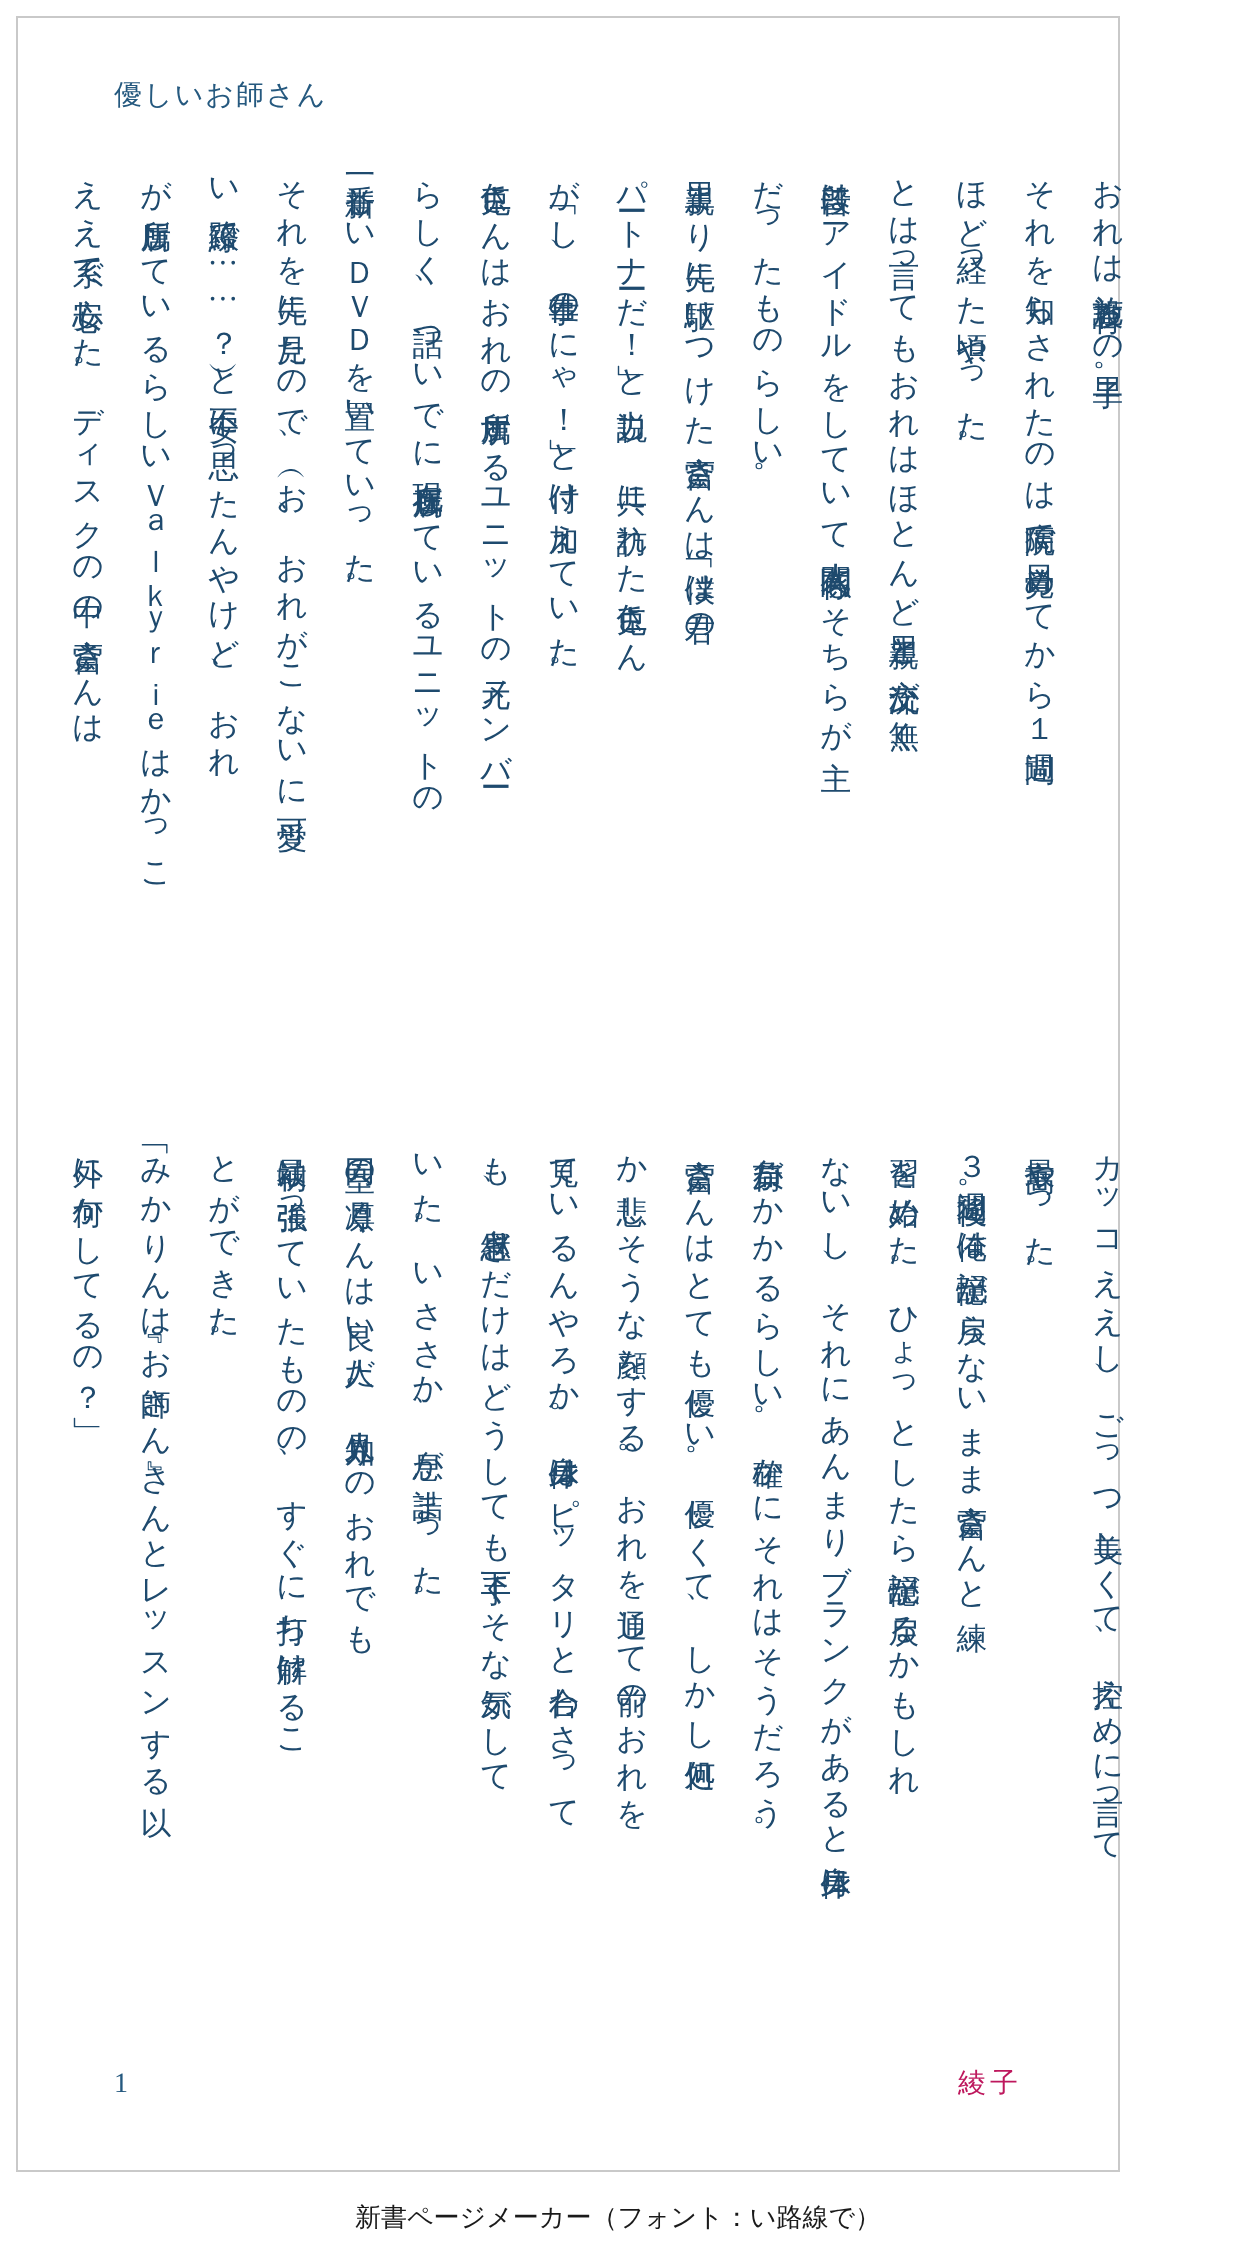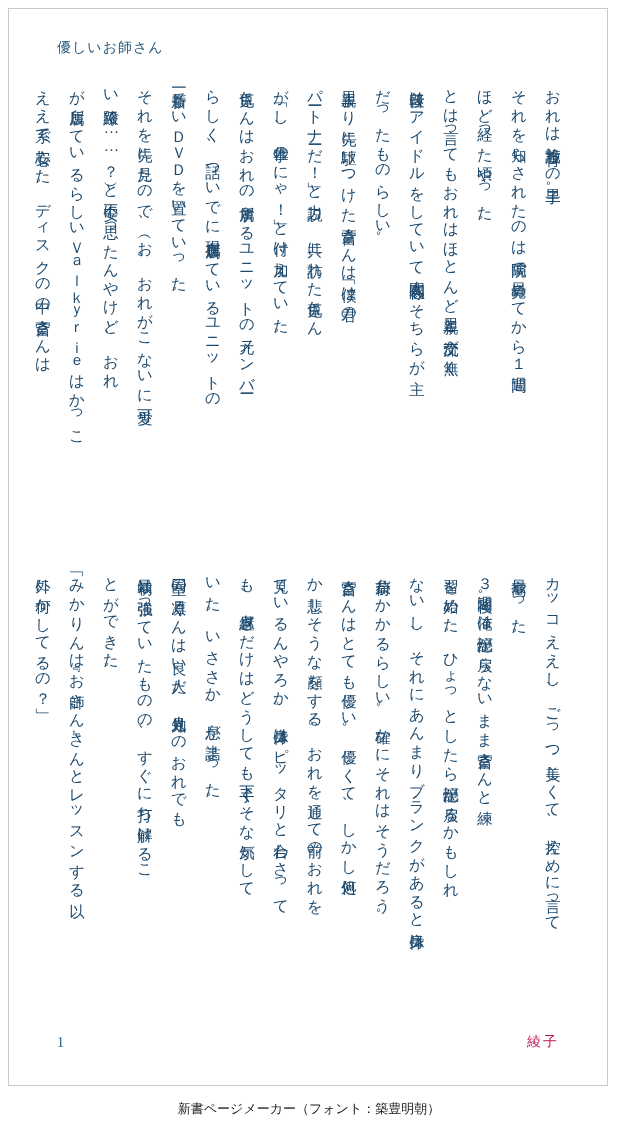--- a/index.html
+++ b/index.html
@@ -14,21 +14,21 @@
     color: #1e4a6e;
     position: relative;
     overflow: hidden;
   }
 
   
   #page {
     position: absolute;
     left: 8px;
     top: 8px;
-    width: 600px;
+    width: 552px;
     height: 1078px;
     box-sizing: border-box;
     border: 1px solid #c9c9c9;
     background: #ffffff;
   }
 
   
   #header-title {
     position: absolute;
     left: 48px;
@@ -177,13 +177,13 @@
     <div class="colgroup">
       <div class="seg upper">ええ系で安心した。ディスクの中の斎宮さんは</div>
       <div class="seg lower">外に何かしてるの？」</div>
     </div>
   </div>
 
   <div id="page-number">1</div>
   <div id="author-name">綾子</div>
 </div>
 
-<div id="caption">新書ページメーカー（フォント：築豊明朝）</div>
+<div id="caption">新書ページメーカー（フォント：い路線で）</div>
 
 </body></html>

